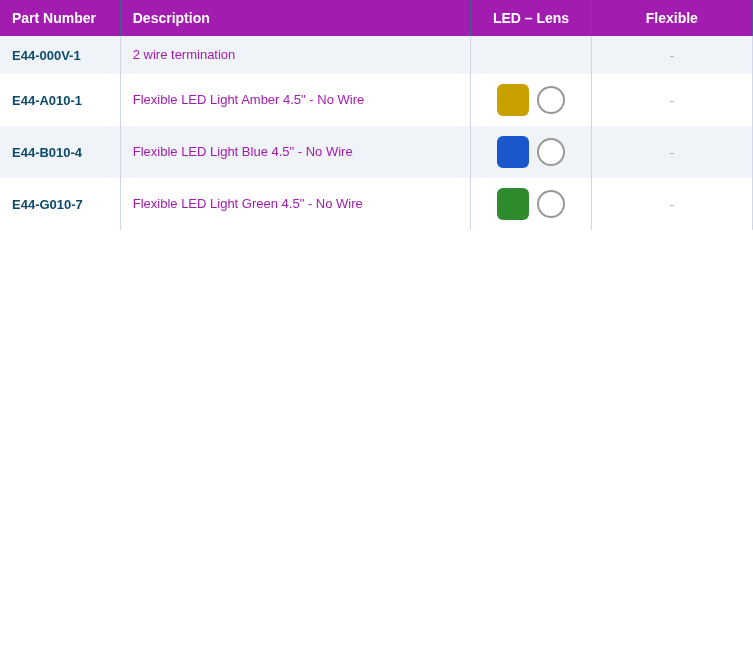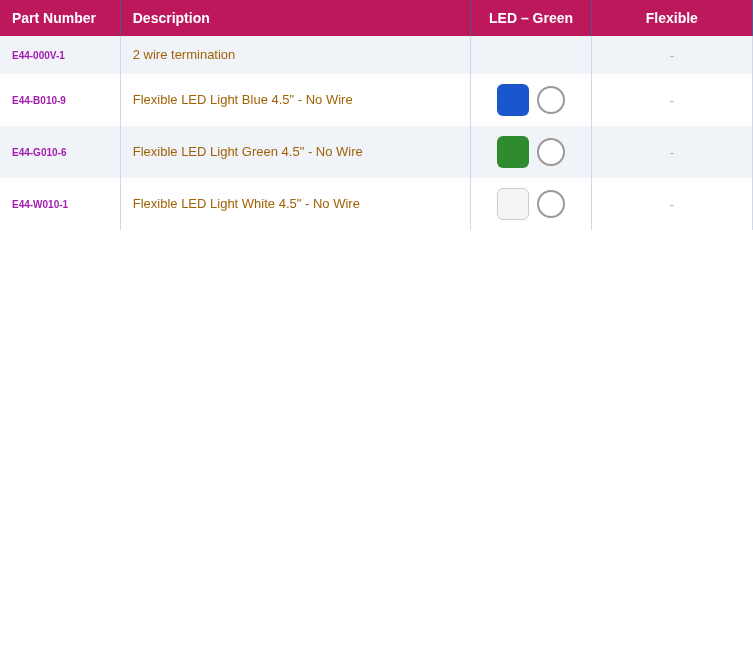--- a/index.html
+++ b/index.html
@@ -7,21 +7,21 @@
       font-family: Arial, sans-serif;
       font-size: 13px;
       background: #fff;
       width: 753px;
     }
     table {
       width: 753px;
       border-collapse: collapse;
     }
     thead tr {
-      background: #be185d;
+      background: #a21caf;
       color: #fff;
     }
     thead th {
       padding: 10px 12px;
       text-align: left;
       font-weight: 600;
       font-size: 14px;
       border-right: 1px solid #4a5a8a;
     }
     thead th.centered {
@@ -32,28 +32,28 @@
     }
     tbody tr:nth-child(even) {
       background: #ffffff;
     }
     tbody td {
       padding: 10px 12px;
       vertical-align: middle;
       border-right: 1px solid #d0d8e8;
     }
     td.part-number {
-      color: #a21caf;
+      color: #0c4a6e;
       font-weight: 600;
-      font-size: 10px;
+      font-size: 13px;
       white-space: nowrap;
       width: 120px;
     }
     td.description {
-      color: #a16207;
+      color: #a21caf;
       font-size: 13px;
       width: 350px;
       line-height: 1.4;
     }
     td.led-lens {
       text-align: center;
       width: 120px;
     }
     td.connector {
       text-align: center;
@@ -123,58 +123,58 @@
     }
   </style>
 </head>
 <body>
 
 <table>
   <thead>
     <tr>
       <th>Part Number</th>
       <th>Description</th>
-      <th class="centered">LED – Green</th>
+      <th class="centered">LED – Lens</th>
       <th class="centered">Flexible</th>
     </tr>
   </thead>
   <tbody id="table-body">
   <tr>
         <td class="part-number">E44-000V-1</td>
         <td class="description">2 wire termination</td>
         <td class="led-lens"></td>
         <td class="connector"><span class="dash">-</span></td>
       </tr>
       <tr>
-        <td class="part-number">E44-B010-9</td>
+        <td class="part-number">E44-A010-1</td>
+        <td class="description">Flexible LED Light Amber 4.5" - No Wire</td>
+        <td class="led-lens">
+          <div class="led-lens-cell">
+            <span class="led-icon amber-icon"></span>
+            <span class="lens-circle"></span>
+          </div>
+        </td>
+        <td class="connector"><span class="dash">-</span></td>
+      </tr>
+      <tr>
+        <td class="part-number">E44-B010-4</td>
         <td class="description">Flexible LED Light Blue 4.5" - No Wire</td>
         <td class="led-lens">
           <div class="led-lens-cell">
             <span class="led-icon blue-icon"></span>
             <span class="lens-circle"></span>
           </div>
         </td>
         <td class="connector"><span class="dash">-</span></td>
       </tr>
       <tr>
-        <td class="part-number">E44-G010-6</td>
+        <td class="part-number">E44-G010-7</td>
         <td class="description">Flexible LED Light Green 4.5" - No Wire</td>
         <td class="led-lens">
           <div class="led-lens-cell">
             <span class="led-icon green-icon"></span>
             <span class="lens-circle"></span>
           </div>
         </td>
         <td class="connector"><span class="dash">-</span></td>
       </tr>
-      <tr>
-        <td class="part-number">E44-W010-1</td>
-        <td class="description">Flexible LED Light White 4.5" - No Wire</td>
-        <td class="led-lens">
-          <div class="led-lens-cell">
-            <span class="led-icon white-icon"></span>
-            <span class="lens-circle"></span>
-          </div>
-        </td>
-        <td class="connector"><span class="dash">-</span></td>
-      </tr>
     </tbody>
 </table>
 
 </body></html>

